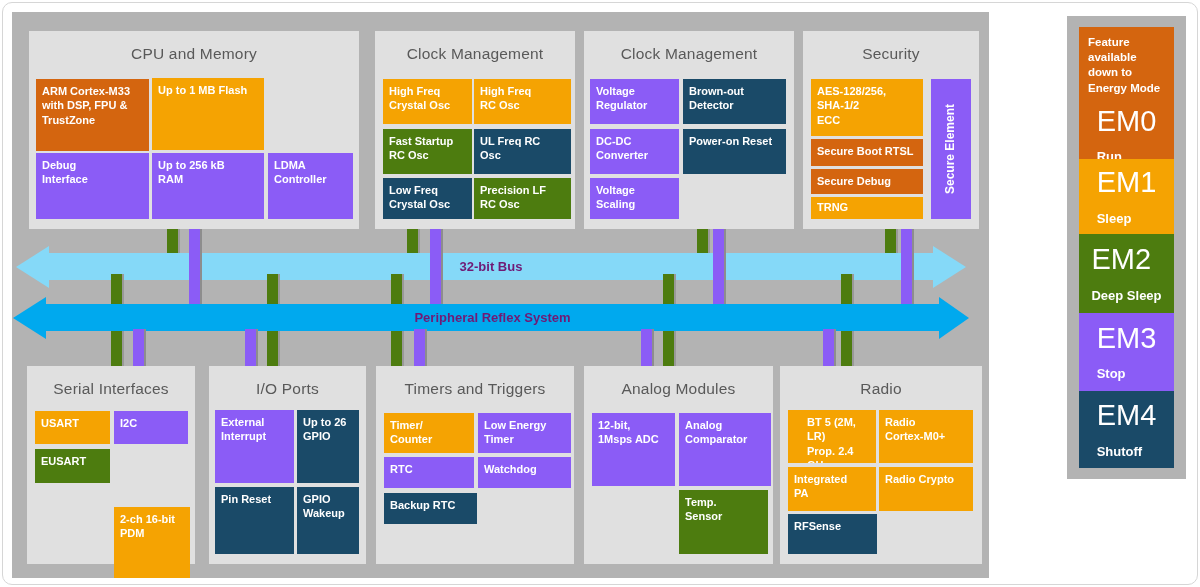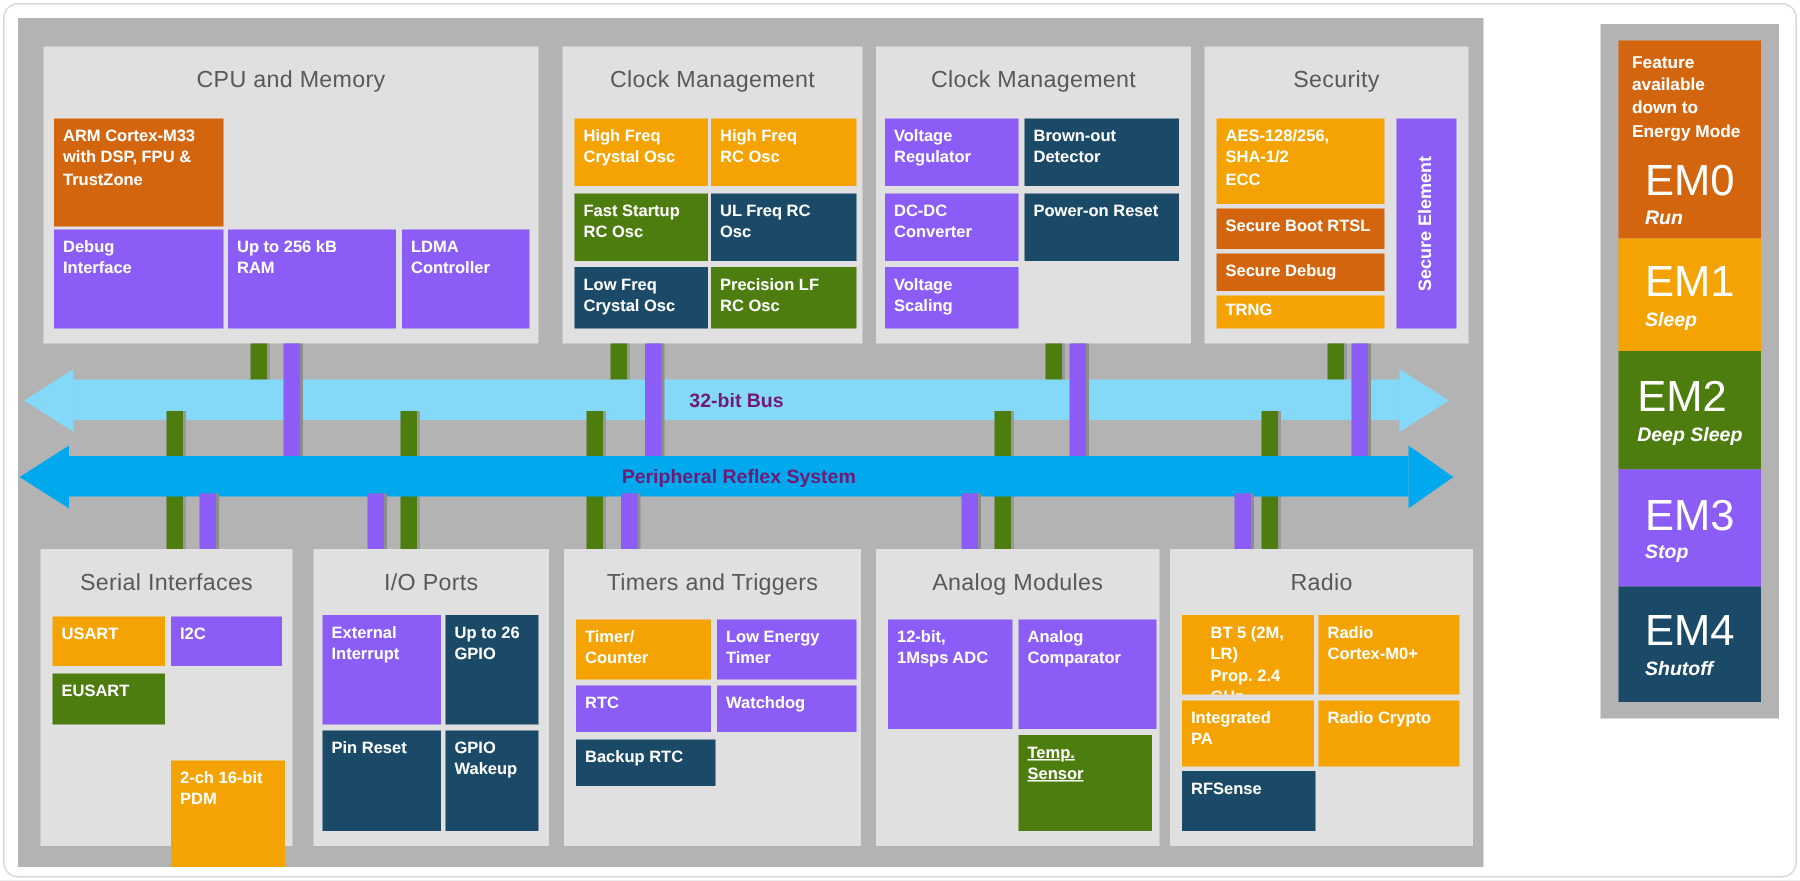--- a/index.html
+++ b/index.html
@@ -18,36 +18,37 @@
   .vert{writing-mode:vertical-rl;transform:rotate(180deg);text-align:center;padding:6px 0;font-size:12px;display:flex;align-items:center;justify-content:center;}
   .vb{position:absolute;width:11px;box-shadow:2px 0 0 0 #8d8d8d;}
   .vb.c-lb{box-shadow:2px 0 0 0 #999;}
   .bus-body{position:absolute;height:27px;color:#701a75;font-weight:bold;font-size:13px;text-align:center;line-height:27px;}
   .tri{position:absolute;width:0;height:0;}
   .legend-stack{position:absolute;left:12px;top:11px;width:95px;}
   .em{position:relative;width:95px;color:#fff;display:flex;flex-direction:column;justify-content:center;box-sizing:border-box;}
   .em-header{white-space:pre-line;font-weight:bold;font-size:11.5px;line-height:1.32;padding:8px 0 0 9px;text-align:left;}
   .em-inner{width:max-content;margin:0 auto;text-align:left;}
   .em-big{font-size:29px;line-height:1.05;}
-  .em-sub{font-size:13px;font-weight:bold;margin-top:1px;font-style:italic;}
+  .em-sub{font-size:13px;font-weight:bold;margin-top:13px;}
   .em0{justify-content:flex-start;}
   .em0 .em-inner{margin-top:10px;}
 </style>
 </head>
 <body>
 
 <div class="frame">
 
   <div class="main-panel">
 
     <div class="sec" style="left:17px;top:19px;width:330px;height:198px;">
       <div class="sec-title">CPU and Memory</div>
       <div class="blk c-do" style="left:7px;top:48px;width:113px;height:72px;">ARM Cortex-M33
 with DSP, FPU &amp;
 TrustZone</div>
+      <div class="blk c-or" style="left:123px;top:47px;width:112px;height:72px;">Up to 1 MB Flash</div>
       <div class="blk c-bl" style="left:7px;top:122px;width:113px;height:66px;">Debug
 Interface</div>
       <div class="blk c-bl" style="left:123px;top:122px;width:112px;height:66px;">Up to 256 kB
 RAM</div>
       <div class="blk c-bl" style="left:239px;top:122px;width:85px;height:66px;">LDMA
 Controller</div>
     </div>
 
     <div class="sec" style="left:363px;top:19px;width:200px;height:198px;">
       <div class="sec-title">Clock Management</div>
@@ -149,21 +150,21 @@
       <div class="blk c-bl" style="left:102px;top:91px;width:93px;height:31px;">Watchdog</div>
       <div class="blk c-nv" style="left:8px;top:127px;width:93px;height:31px;">Backup RTC</div>
     </div>
 
     <div class="sec" style="left:572px;top:354px;width:189px;height:198px;">
       <div class="sec-title">Analog Modules</div>
       <div class="blk c-bl" style="left:8px;top:47px;width:83px;height:73px;">12-bit,
 1Msps ADC</div>
       <div class="blk c-bl" style="left:95px;top:47px;width:92px;height:73px;">Analog
 Comparator</div>
-      <div class="blk c-lb" style="left:95px;top:124px;width:89px;height:64px;text-decoration:underline;">Temp.
+      <div class="blk c-lb" style="left:95px;top:124px;width:89px;height:64px;">Temp.
 Sensor</div>
     </div>
 
     <div class="sec" style="left:768px;top:354px;width:202px;height:198px;">
       <div class="sec-title">Radio</div>
       <div class="blk c-or" style="left:8px;top:44px;width:88px;height:53px;padding-left:19px;padding-right:4px;">BT 5 (2M, LR)
 Prop. 2.4 GHz</div>
       <div class="blk c-or" style="left:99px;top:44px;width:94px;height:53px;">Radio
 Cortex-M0+</div>
       <div class="blk c-or" style="left:8px;top:101px;width:88px;height:44px;">Integrated

